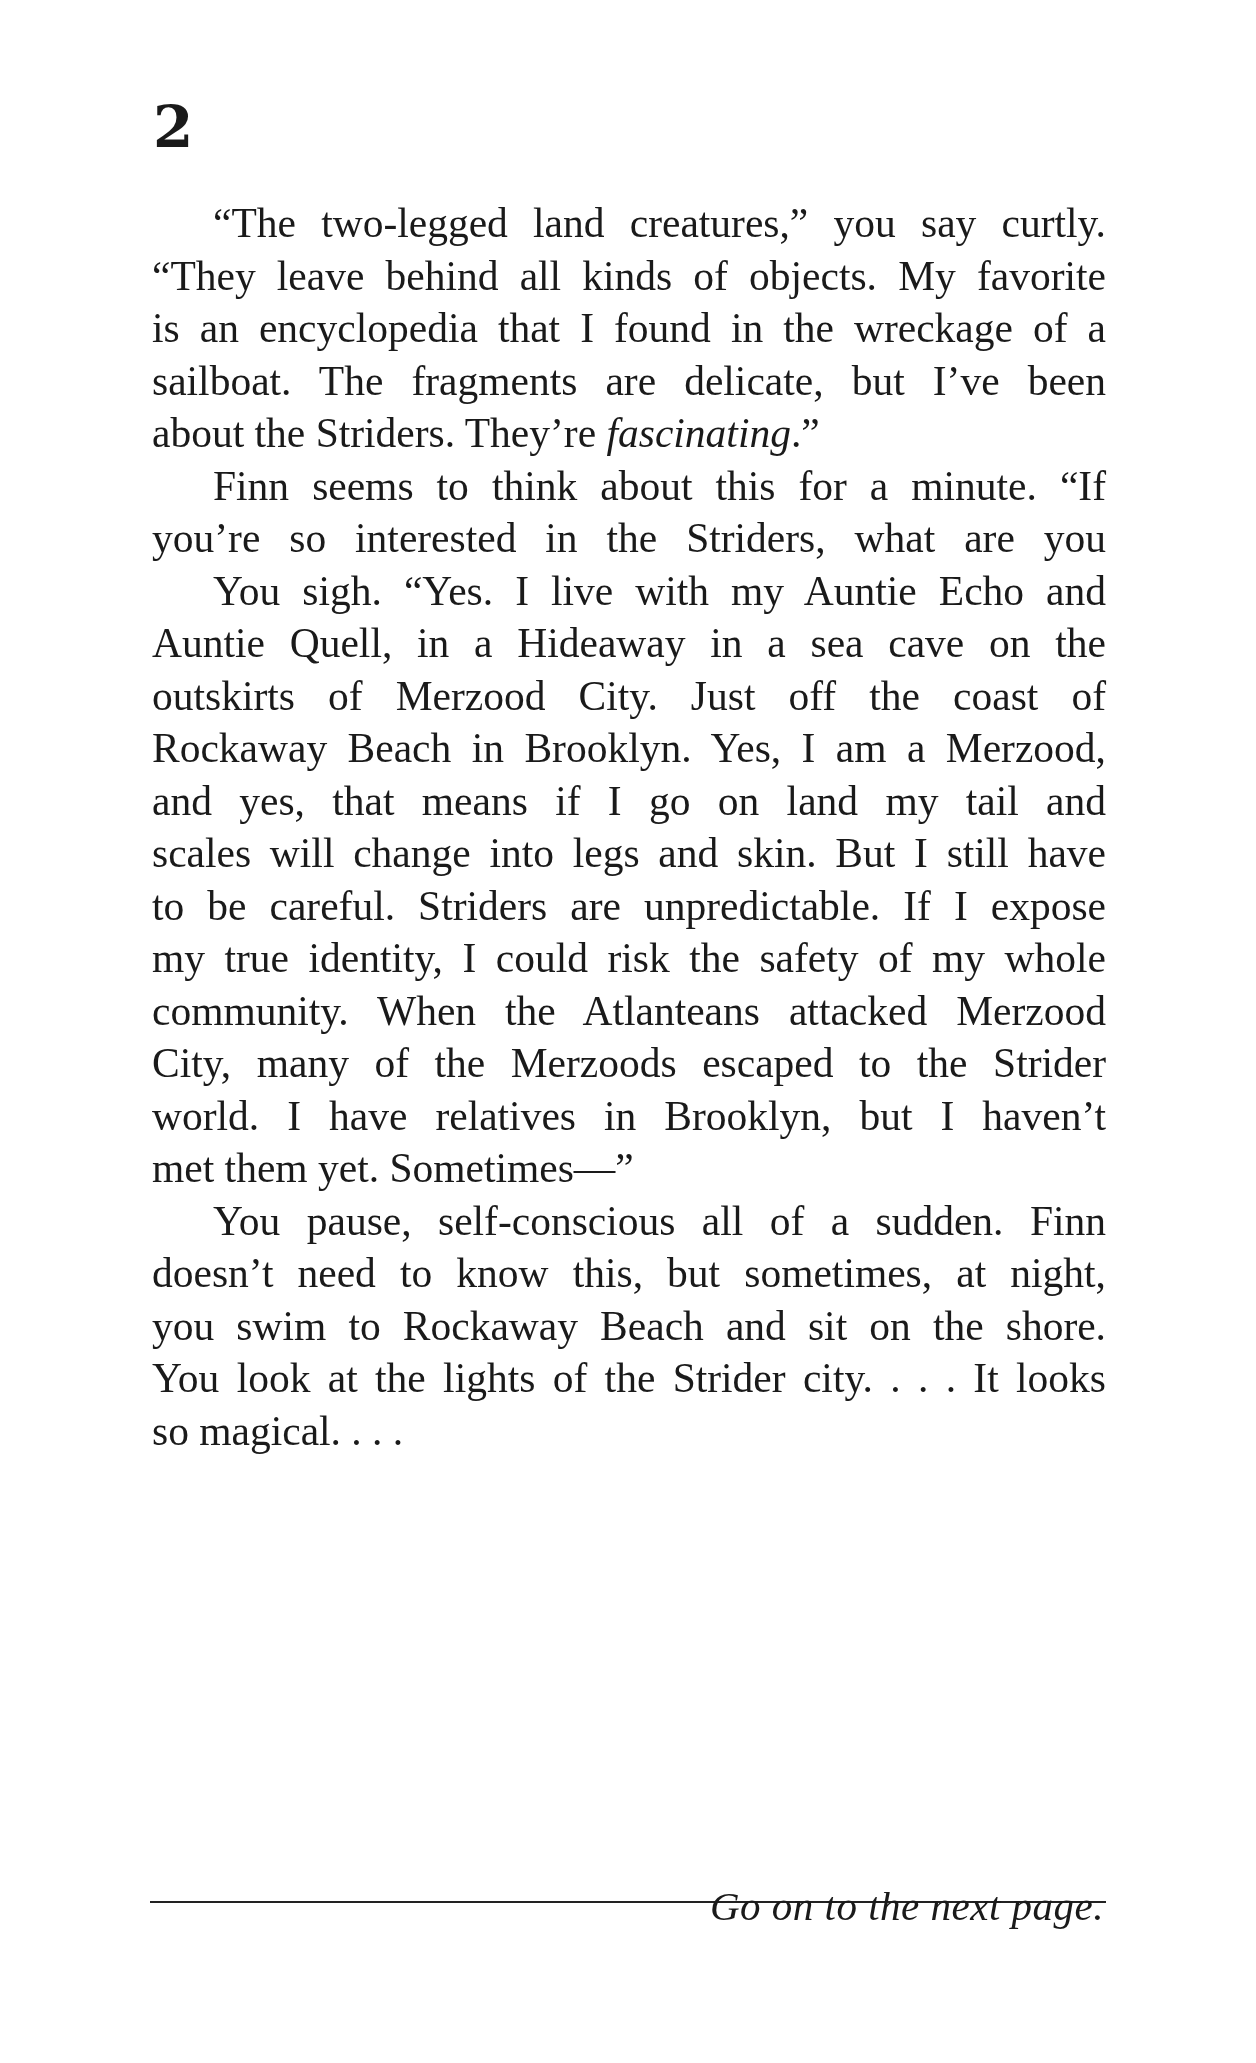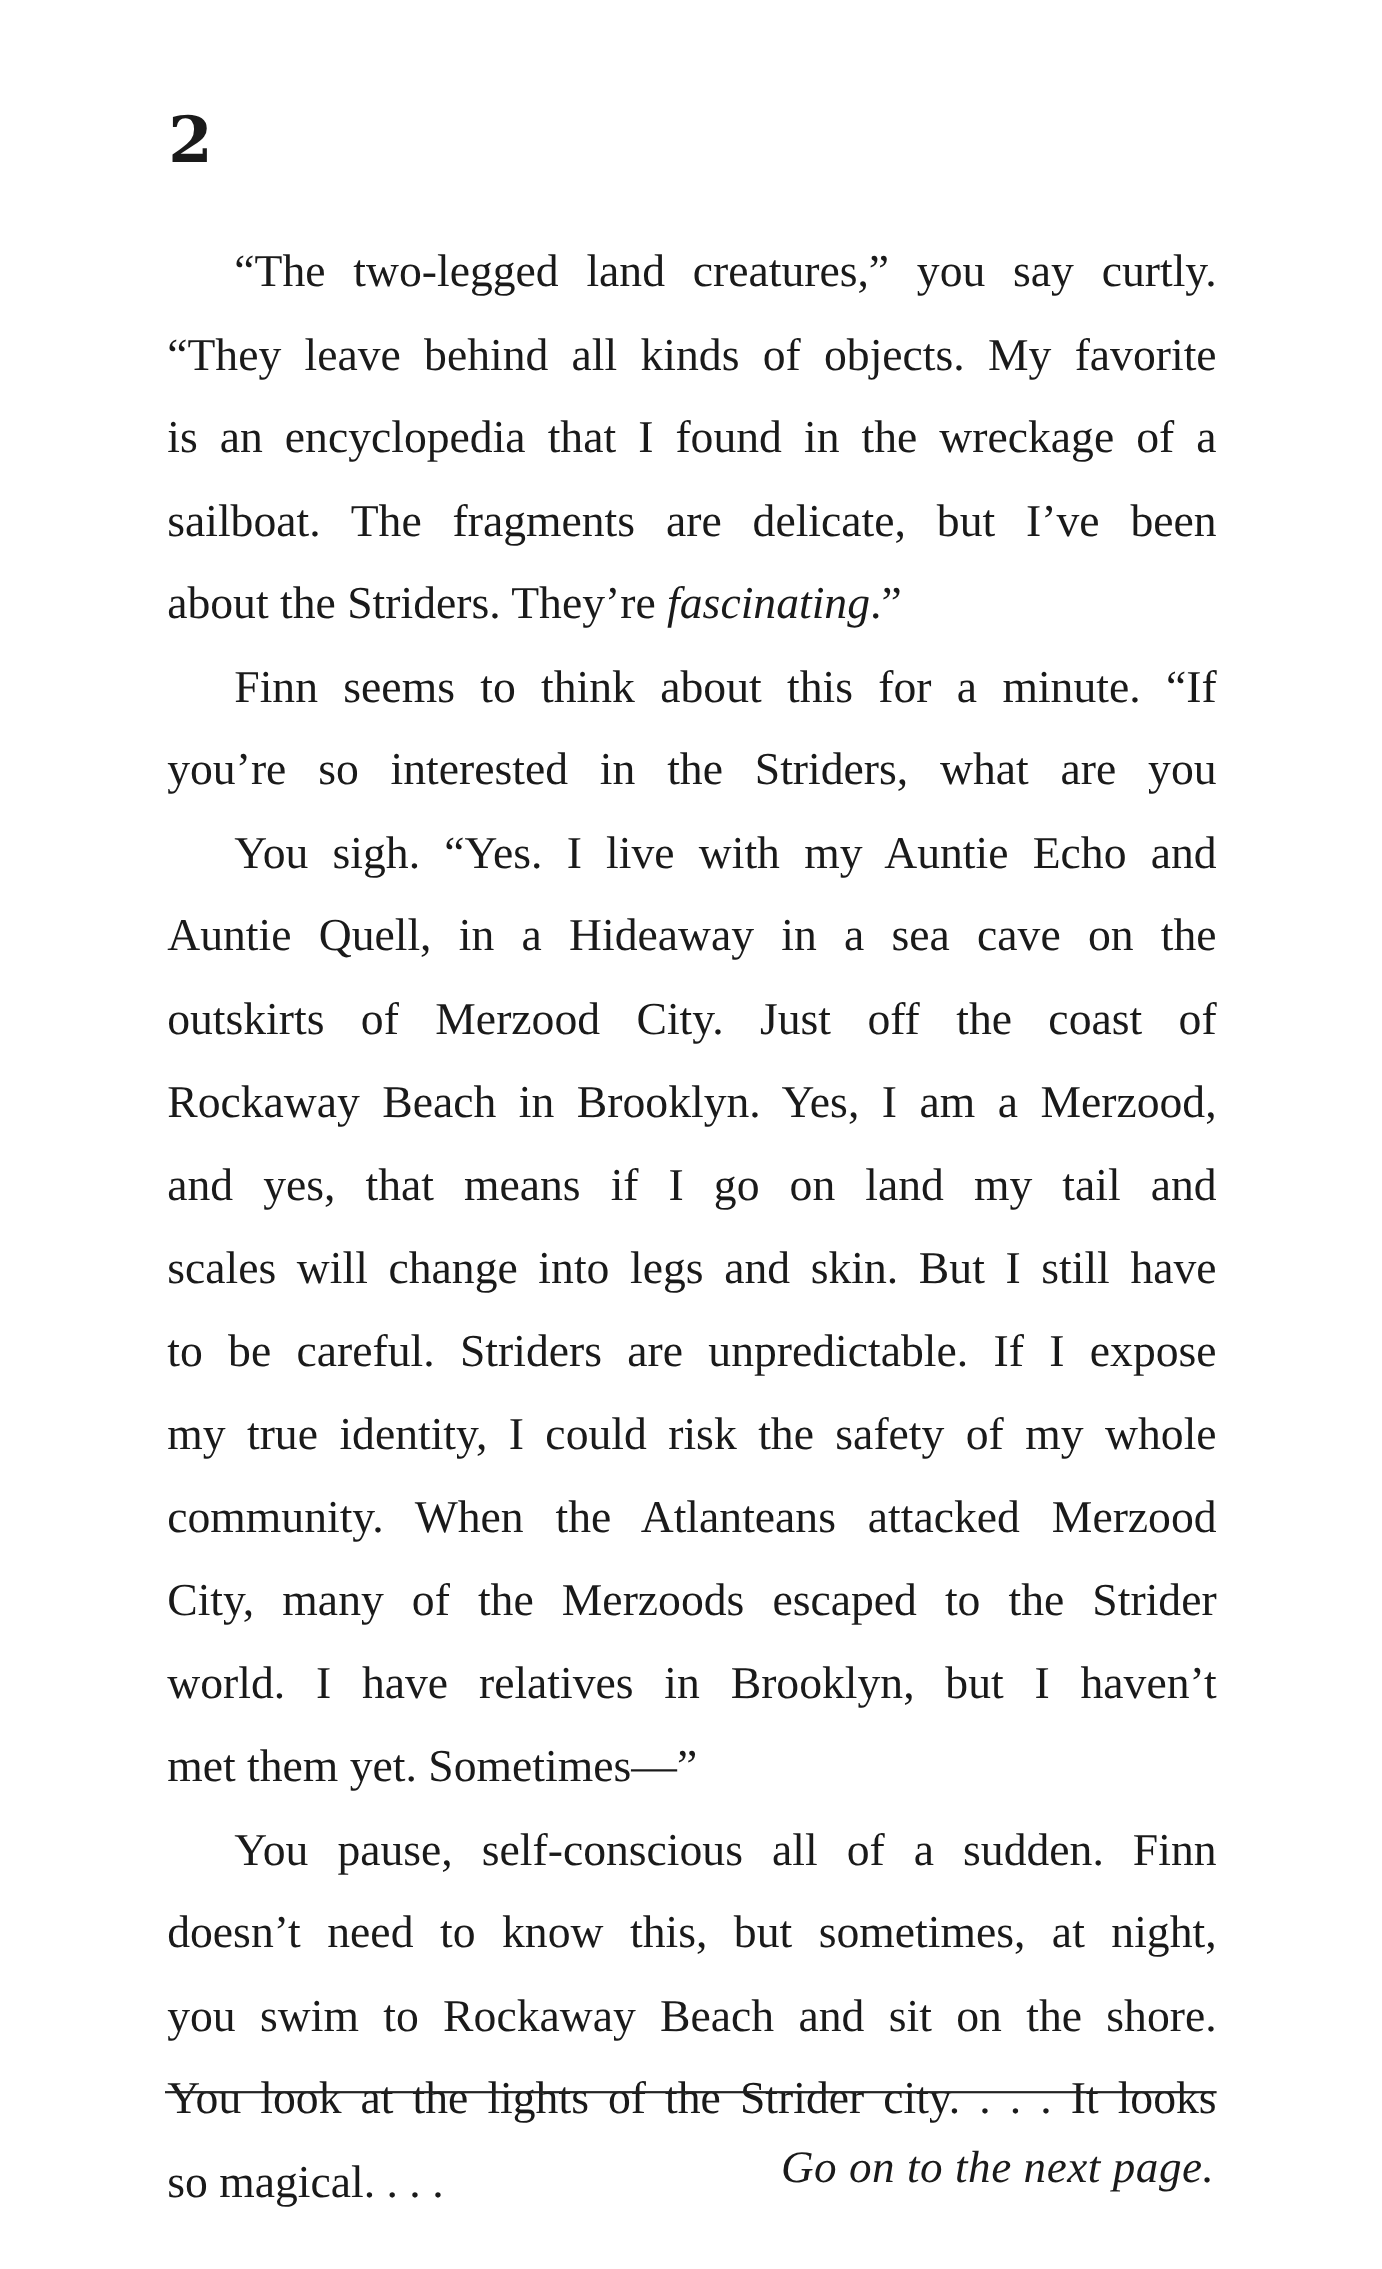--- a/index.html
+++ b/index.html
@@ -33,42 +33,41 @@
     font-size: 41.5px;
     line-height: 52.5px;
   }
   .line {
     display: block;
     height: 52.5px;
     white-space: nowrap;
     text-align: justify;
     text-align-last: justify;
     overflow: visible;
-    margin-top: 23px;
   }
   .line.last {
     text-align-last: left;
   }
   .line.indent {
     padding-left: 61px;
   }
   .line em {
   }
   .rule {
     position: absolute;
     left: 150px;
     top: 1901px;
     width: 956px;
     height: 2px;
     background: #222222;
   }
   .footer-note {
     position: absolute;
     right: 152px;
-    top: 1944px;
+    top: 1880px;
     font-style: italic;
     font-size: 41px;
     line-height: 52px;
     color: #1a1a1a;
     letter-spacing: 0.5px;
   }
 </style>
 </head>
 <body>
 

